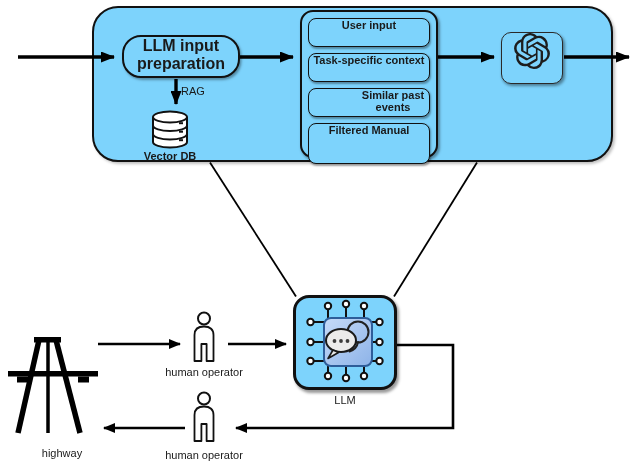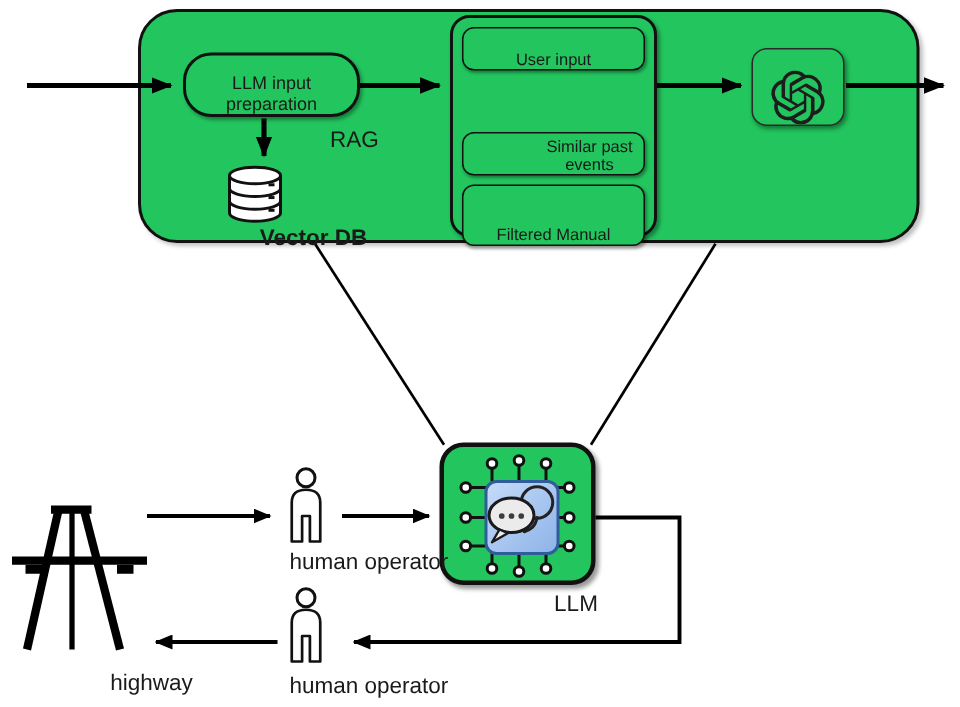--- a/index.html
+++ b/index.html
@@ -2,60 +2,64 @@
 <html><head>
 <meta charset="utf-8">
 <style>
   html,body{margin:0;padding:0;background:#fff;}
   .canvas{
     position:relative;width:640px;height:471px;background:#fff;overflow:hidden;
     font-family:"Liberation Sans", sans-serif;color:#1a1a1a;
   }
   .lines{position:absolute;left:0;top:0;width:640px;height:471px;pointer-events:none;z-index:3;}
   .box{
-    position:absolute;background:#22c55e;border:2px solid #111;box-sizing:border-box;
-    display:flex;align-items:flex-end;justify-content:center;text-align:center;
+    position:absolute;background:#7dd3fc;border:2px solid #111;box-sizing:border-box;
+    display:flex;align-items:flex-start;justify-content:center;text-align:center;
     z-index:2;
+    font-weight:bold;
   }
   .container-box{
     border-radius:26px;border-width:2.5px;z-index:1;
     box-shadow:2px 2px 3px rgba(0,0,0,0.25);
   }
-  .prep-box{border-radius:19px;font-size:12px;box-shadow:1.5px 2px 2.5px rgba(0,0,0,0.35);}
+  .prep-box{border-radius:19px;font-size:16px;box-shadow:1.5px 2px 2.5px rgba(0,0,0,0.35);}
   .group-box{border-radius:13px;box-shadow:1.5px 2px 2.5px rgba(0,0,0,0.35);}
   .item-box{
     border-radius:8px;border-width:1.6px;font-size:11px;
     box-shadow:1px 1.5px 2px rgba(0,0,0,0.35);
   }
   .openai-box{
     border-radius:10px;border:1.5px solid #2a2a2a;
     box-shadow:1.5px 2px 3px rgba(0,0,0,0.4);
   }
   .llm-box{
     border-radius:16px;border-width:3.5px;
     box-shadow:2px 2.5px 3px rgba(0,0,0,0.4);
   }
   .caption{
-    position:absolute;font-size:15px;text-align:center;z-index:4;white-space:nowrap;margin-left:39px;
+    position:absolute;font-size:11px;text-align:center;z-index:4;white-space:nowrap;
   }
 </style>
 </head>
 <body>
 
 <div class="canvas">
 
   <div class="box container-box" style="left:92px;top:6px;width:521px;height:156px;"></div>
 
   <div class="box prep-box" style="left:122px;top:35px;width:118px;height:43px;">
     <span>LLM input preparation</span>
   </div>
 
   <div class="box group-box" style="left:300px;top:10px;width:138px;height:148px;"></div>
   <div class="box item-box" style="left:308px;top:18px;width:122px;height:29px;">
     <span>User input</span>
+  </div>
+  <div class="box item-box" style="left:308px;top:53px;width:122px;height:29px;">
+    <span>Task-specific context</span>
   </div>
   <div class="box item-box" style="left:308px;top:88px;width:122px;height:29px;padding-left:48px;">
     <span>Similar past events</span>
   </div>
   <div class="box item-box" style="left:308px;top:123px;width:122px;height:41px;">
     <span>Filtered Manual</span>
   </div>
 
   <div class="box openai-box" style="left:501px;top:32px;width:62px;height:52px;">
     <svg width="36" height="36" viewBox="0 0 24 24">

